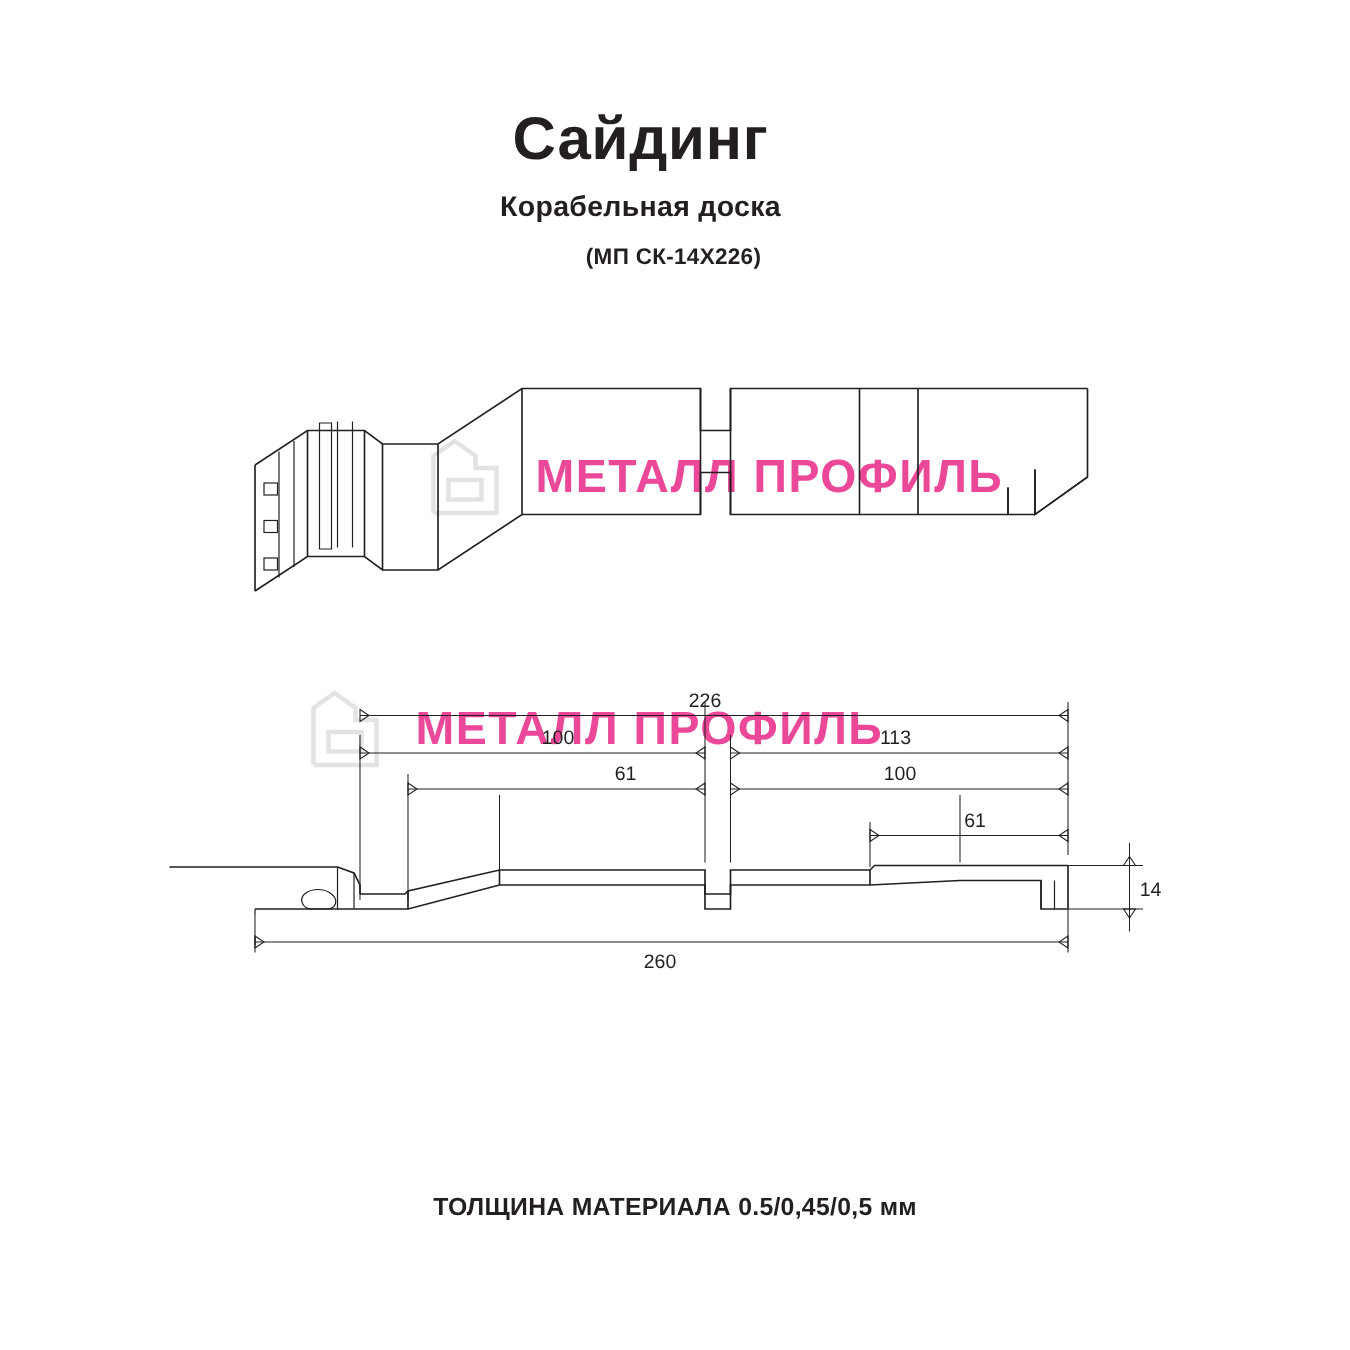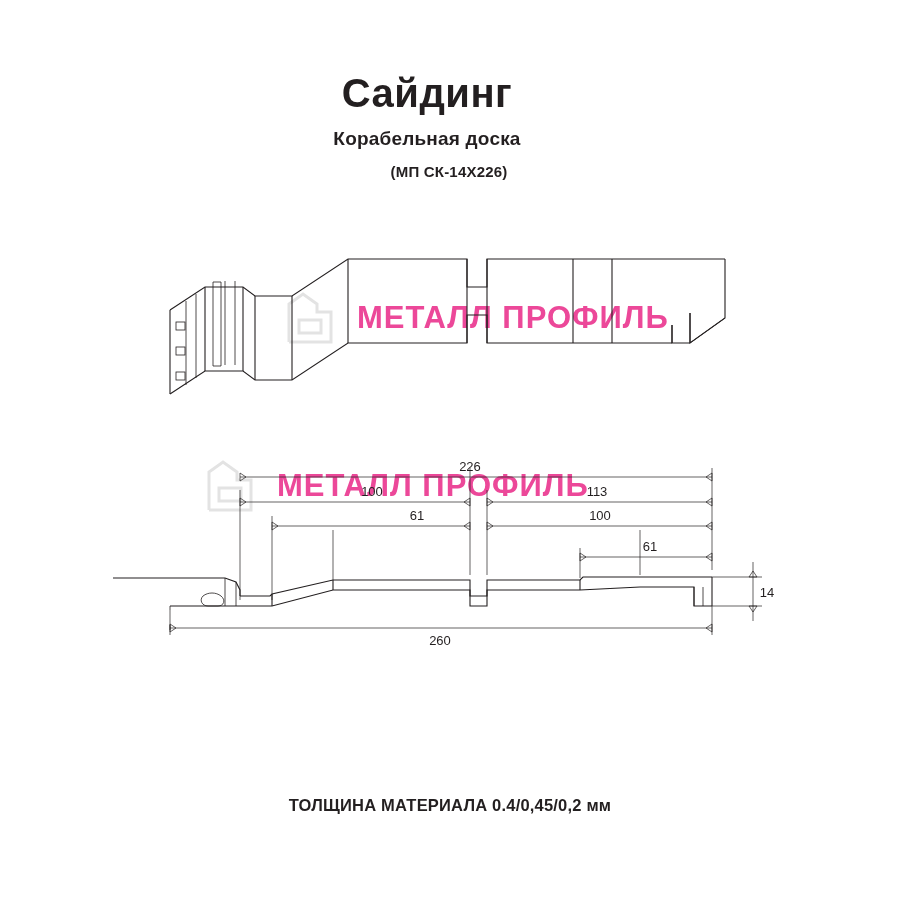--- a/index.html
+++ b/index.html
@@ -292,15 +292,15 @@
       <g>
         <path class="dim" d="M170,198 L712,198"></path>
         <path class="dim" d="M170,194 L176,198 L170,202 Z" fill="#231f20"></path>
         <path class="dim" d="M712,194 L706,198 L712,202 Z" fill="#231f20"></path>
         <text class="dim-txt" x="440" y="215">260</text>
       </g>
 
     </svg>
   </div>
 
-  <div class="footer">ТОЛЩИНА МАТЕРИАЛА 0.4/0,45/0,2 мм</div>
+  <div class="footer">ТОЛЩИНА МАТЕРИАЛА 0.5/0,45/0,5 мм</div>
 
 </div>
 
 </body></html>

